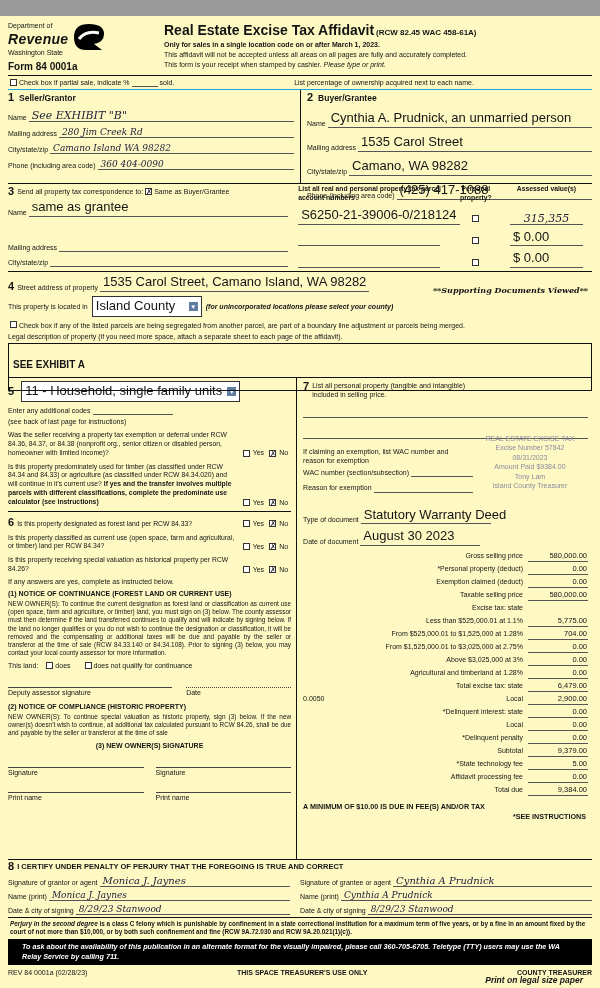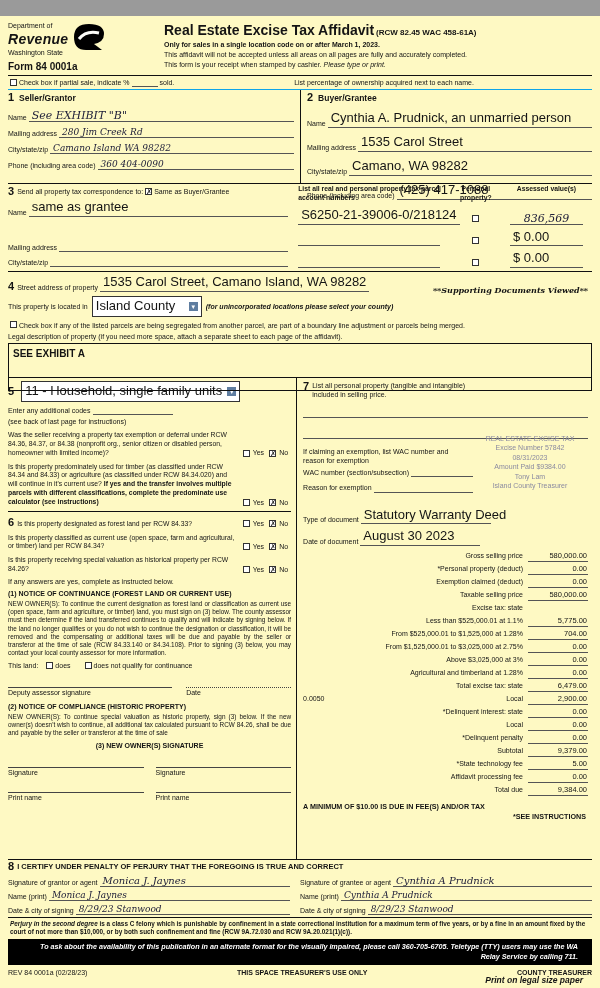--- a/index.html
+++ b/index.html
@@ -49,21 +49,21 @@
 .s3right{width:51%;padding:1px 0 0 4px}
 .s3c1{width:52%;padding-right:3px}
 .s3c2{width:17%;text-align:center}
 .s3c3{width:31%;text-align:center}
 .s3head{font-size:6.8px;font-weight:bold}
 .s3data{margin-top:4px;align-items:flex-end}
 .sec4{height:106px;border-top:1px solid #111;padding-top:2px;position:relative}
 .supnote{position:absolute;right:4px;top:13px;font-size:8px;font-weight:bold;font-style:italic;font-family:"DejaVu Serif",serif}
 .selectbox{display:inline-flex;align-items:center;border:1px solid #333;padding:1px 3px;margin:0 4px;min-width:110px;justify-content:space-between;background:#fff}
 .ddbtn{flex:none;width:9px;height:9px;background:#5f7da0;color:#fff;font-size:7px;line-height:9px;text-align:center;margin-left:5px}
-.legalbox{border:1px solid #111;height:48px;margin-top:2px;padding:3px 4px;font-size:10px;font-weight:bold}
+.legalbox{border:1px solid #111;height:48px;margin-top:2px;padding:14px 4px;font-size:10px;font-weight:bold}
 .main{height:482px;border-top:1px solid #111;display:flex}
 .mleft{width:49.5%;border-right:1px solid #111;padding:3px 5px 0 0}
 .mright{width:50.5%;padding:3px 0 0 6px;position:relative}
 .q-row{display:flex;margin-top:5px}
 .q-text{flex:1;font-size:6.8px;line-height:1.3;padding-right:3px}
 .yn{white-space:nowrap;align-self:flex-end;font-size:7px;display:inline-flex;align-items:center}
 .yn .yl{margin:0 3px 0 1px}
 .sline{border-bottom:1px solid #444;height:10px}
 .dotted{border-bottom:1px dotted #444}
 .dcell{flex:1}
@@ -79,21 +79,21 @@
 .fin-value.noline{border-bottom:none}
 .minrow1{font-size:7.2px;font-weight:bold;margin-top:4px}
 .minrow2{font-size:7.2px;font-weight:bold;text-align:right;margin-right:6px}
 .sec8{height:58px;border-top:1.5px solid #111;padding-top:1px}
 .certline{font-size:7.5px;font-weight:bold;display:flex;align-items:center}
 .s8cols{display:flex}
 .s8col{width:50%;padding-right:10px}
 .s8col+.s8col{padding-right:0}
 .s8col .frow{margin-top:4px}
 .perjury{border-top:1px solid #111;font-size:6.4px;font-weight:bold;padding:2px 2px 2px;line-height:1.3}
-.blackbar{background:#000;color:#fff;font-weight:bold;font-style:italic;text-align:right;font-size:7.2px;padding:3px 14px;line-height:1.4}
+.blackbar{background:#000;color:#fff;font-weight:bold;font-style:italic;text-align:left;font-size:7.2px;padding:3px 14px;line-height:1.4}
 .bottomrow{display:flex;justify-content:space-between;font-size:7px;margin-top:3px;align-items:center}
 .printnote{position:absolute;right:17px;bottom:8px;}
 .printnote .l1{font-size:8.5px;font-weight:bold;font-style:italic}
 .printnote .l2{font-size:7px;margin-top:1px}
 </style>
 </head>
 <body>
 
 <div class="page">
 
@@ -228,21 +228,21 @@
     </div>
     <div class="s3right">
       <div class="row s3head">
         <div class="s3c1">List all real and personal property tax parcel account numbers</div>
         <div class="s3c2">Personal property?</div>
         <div class="s3c3">Assessed value(s)</div>
       </div>
       <div class="row s3data">
         <div class="s3c1"><span class="u typed" style="min-width:95%">S6250-21-39006-0/218124</span></div>
         <div class="s3c2"><span class="cb"></span></div>
-        <div class="s3c3"><span class="u hand big" style="min-width:80%">836,569</span></div>
+        <div class="s3c3"><span class="u hand big" style="min-width:80%">315,355</span></div>
       </div>
       <div class="row s3data">
         <div class="s3c1"><span class="u" style="min-width:95%">&nbsp;</span></div>
         <div class="s3c2"><span class="cb"></span></div>
         <div class="s3c3"><span class="u typed" style="min-width:80%;text-align:left">$ 0.00</span></div>
       </div>
       <div class="row s3data">
         <div class="s3c1"><span class="u" style="min-width:95%">&nbsp;</span></div>
         <div class="s3c2"><span class="cb"></span></div>
         <div class="s3c3"><span class="u typed" style="min-width:80%;text-align:left">$ 0.00</span></div>

